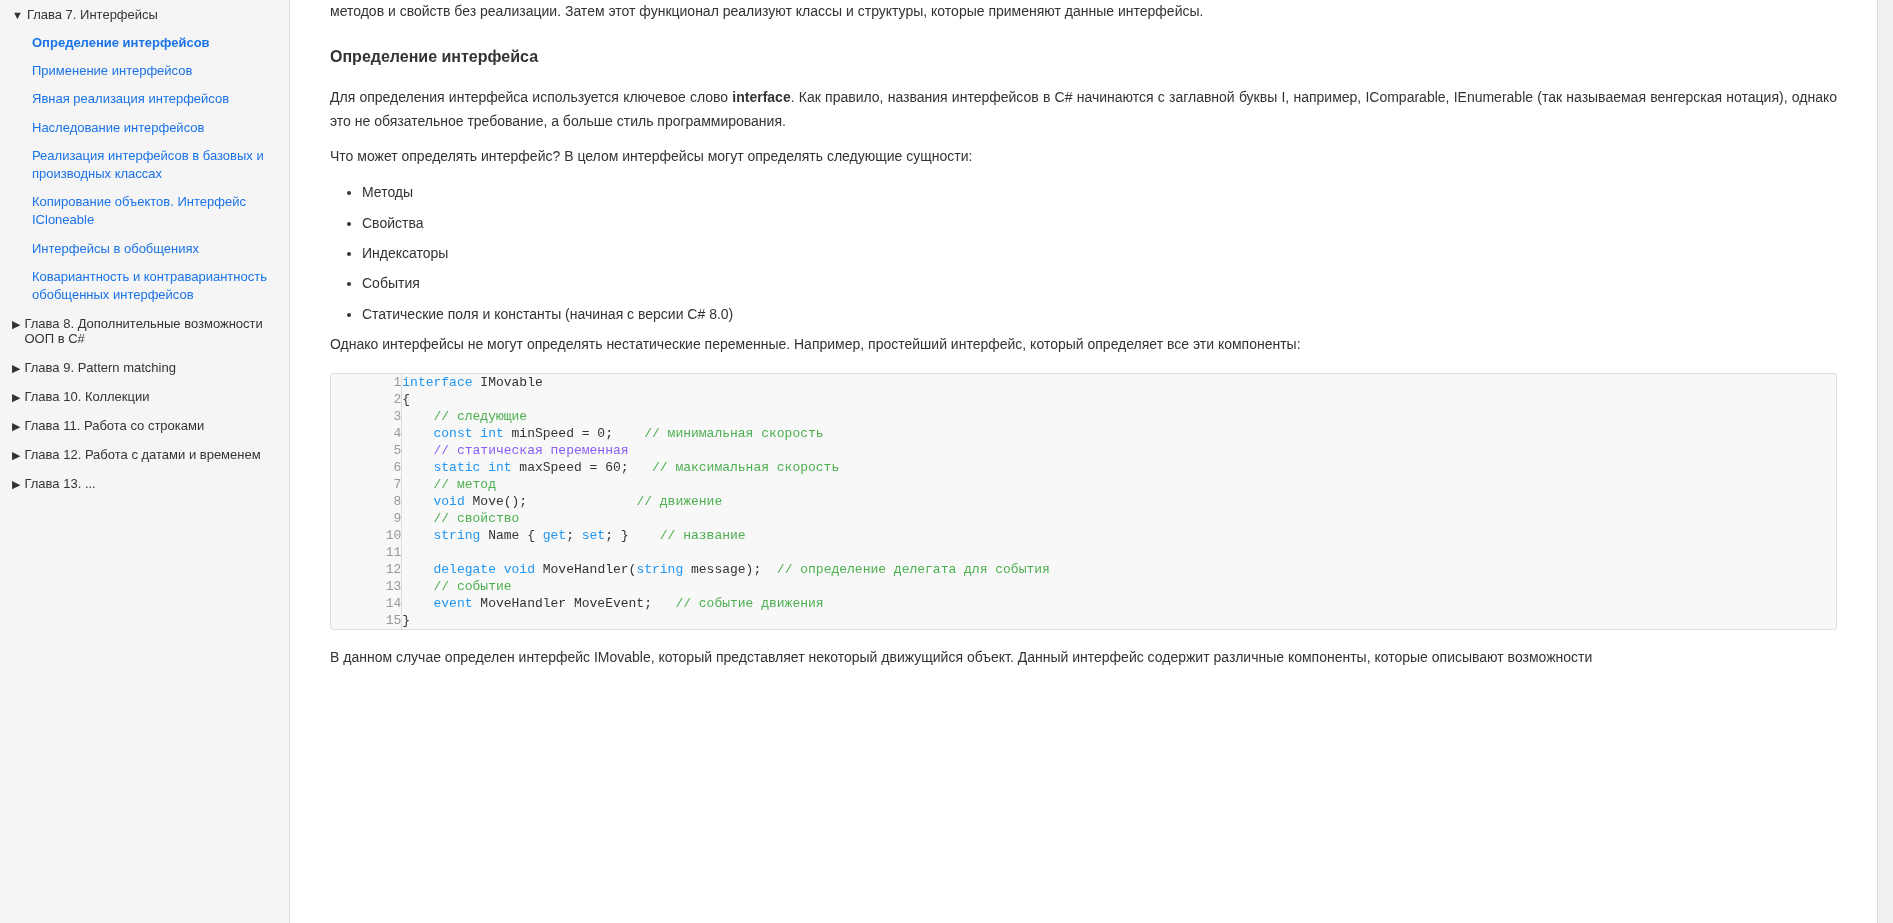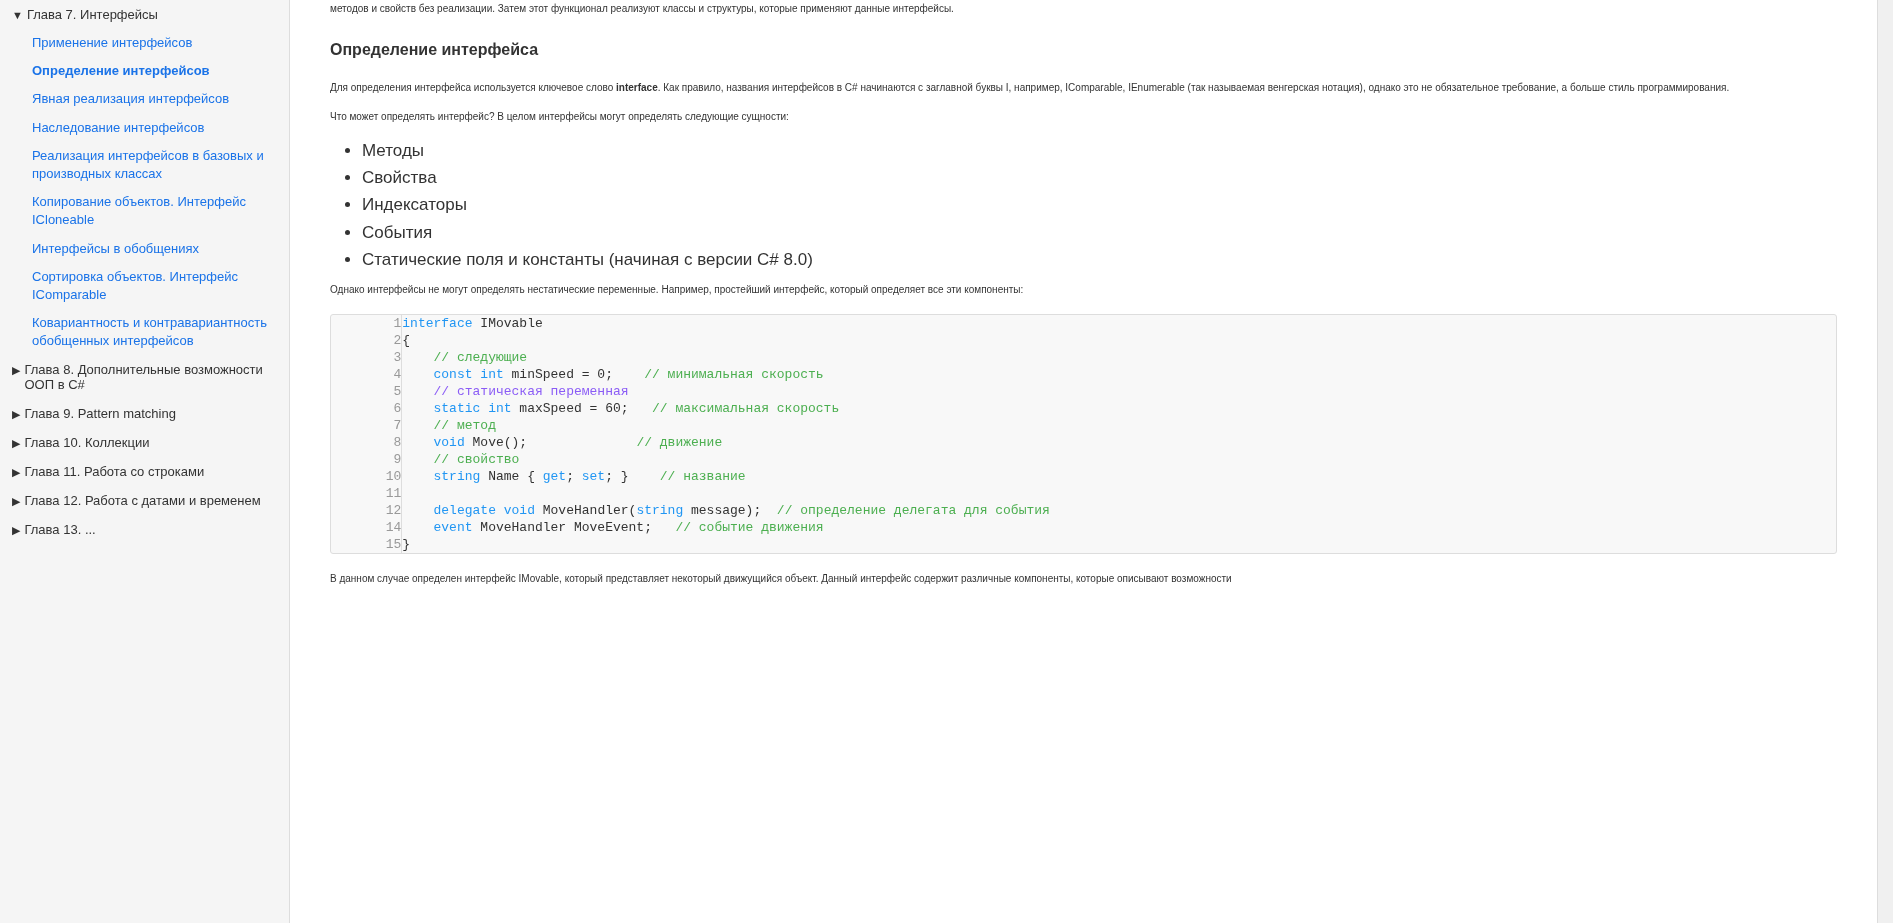--- a/index.html
+++ b/index.html
@@ -45,35 +45,35 @@
     
     h2.page-title {
       font-size: 16px;
       font-weight: bold;
       color: #333;
       margin: 24px 0 16px 0;
       padding-bottom: 4px;
     }
     
     .intro-text {
-      font-size: 10px;
+      font-size: 14px;
       color: #333;
       line-height: 1.7;
       margin-bottom: 12px;
       text-align: justify;
     }
     .intro-text strong { font-weight: bold; }
     
     .bullet-list {
       margin: 8px 0 8px 32px;
       list-style: disc;
     }
     .bullet-list li {
-      margin: 0 0;
-      font-size: 17px;
+      margin: 8px 0;
+      font-size: 14px;
       line-height: 1.6;
     }
     
     
     .code-block {
       background: #f8f8f8;
       border: 1px solid #ddd;
       border-radius: 3px;
       margin: 16px 0;
       font-family: 'Courier New', monospace;
@@ -112,28 +112,27 @@
   </style>
 </head>
 <body>
 
 <div id="sidebar">
 
 <div class="sidebar-chapter expanded">
       <span class="arrow">▼</span>
       <span class="chapter-label">Глава 7. Интерфейсы</span>
     </div>
+    <div class="sidebar-subitem active-link">Определение интерфейсов</div>
     <div class="sidebar-subitem">Применение интерфейсов</div>
-    <div class="sidebar-subitem active-link">Определение интерфейсов</div>
     <div class="sidebar-subitem">Явная реализация интерфейсов</div>
     <div class="sidebar-subitem">Наследование интерфейсов</div>
     <div class="sidebar-subitem">Реализация интерфейсов в базовых и производных классах</div>
     <div class="sidebar-subitem">Копирование объектов. Интерфейс ICloneable</div>
     <div class="sidebar-subitem">Интерфейсы в обобщениях</div>
-    <div class="sidebar-subitem">Сортировка объектов. Интерфейс IComparable</div>
     <div class="sidebar-subitem">Ковариантность и контравариантность обобщенных интерфейсов</div>
     <div class="sidebar-chapter">
       <span class="arrow">▶</span>
       <span class="chapter-label">Глава 8. Дополнительные возможности ООП в C#</span>
     </div>
     <div class="sidebar-chapter">
       <span class="arrow">▶</span>
       <span class="chapter-label">Глава 9. Pattern matching</span>
     </div>
     <div class="sidebar-chapter">
@@ -218,20 +217,24 @@
           </tr>
           <tr>
             <td class="line-num">11</td>
             <td class="line-code"><span style="color: rgb(51, 51, 51);"></span></td>
           </tr>
           <tr>
             <td class="line-num">12</td>
             <td class="line-code"><span style="color: rgb(33, 150, 243);">    delegate</span><span style="color: rgb(51, 51, 51);"> </span><span style="color: rgb(33, 150, 243);">void</span><span style="color: rgb(51, 51, 51);"> MoveHandler(</span><span style="color: rgb(33, 150, 243);">string</span><span style="color: rgb(51, 51, 51);"> message);  </span><span style="color: rgb(76, 175, 80);">// определение делегата для события</span></td>
           </tr>
           <tr>
+            <td class="line-num">13</td>
+            <td class="line-code"><span style="color: rgb(76, 175, 80);">    // событие</span></td>
+          </tr>
+          <tr>
             <td class="line-num">14</td>
             <td class="line-code"><span style="color: rgb(33, 150, 243);">    event</span><span style="color: rgb(51, 51, 51);"> MoveHandler MoveEvent;   </span><span style="color: rgb(76, 175, 80);">// событие движения</span></td>
           </tr>
           <tr>
             <td class="line-num">15</td>
             <td class="line-code"><span style="color: rgb(51, 51, 51);">}</span></td>
           </tr>
         </tbody>
     </table>
   </div>

